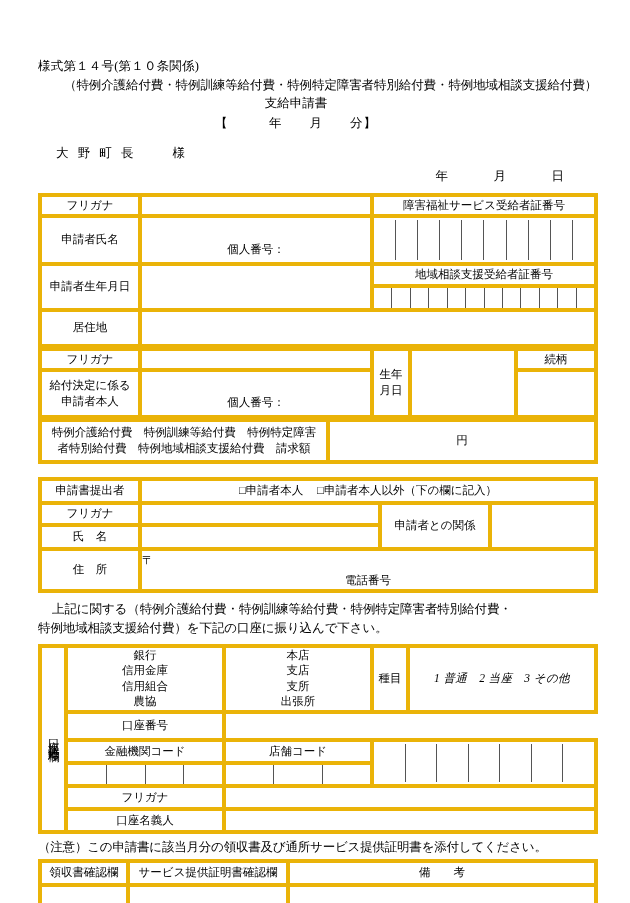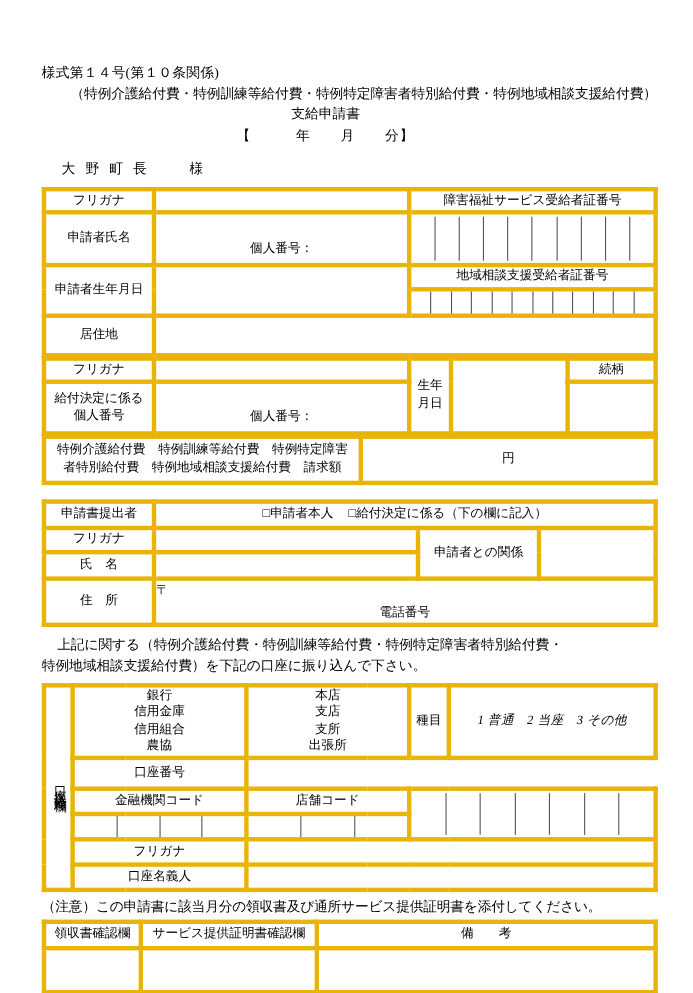--- a/index.html
+++ b/index.html
@@ -163,20 +163,21 @@
 
   <div class="form-no">様式第１４号(第１０条関係)</div>
   <div class="title-line2">（特例介護給付費・特例訓練等給付費・特例特定障害者特別給付費・特例地域相談支援給付費）</div>
   <div class="title-line3">支給申請書</div>
   <div class="title-line4">【　　　年　　月　　分】</div>
 
   <div class="addressee">
     <span>大 野 町 長</span><span class="sama">様</span>
   </div>
 
+  <div class="date-line">年　　　月　　　日</div>
 
 
   <table class="frm" id="tbl-applicant">
     <colgroup>
       <col style="width:100px">
       <col style="width:232px">
       <col style="width:224px">
     </colgroup>
     <tbody>
 
@@ -253,21 +254,21 @@
         <td rowspan="2" class="lbl">
           <span>生年</span><br>
           <span>月日</span>
         </td>
         <td rowspan="2"></td>
         <td style="height:17px" class="lbl">続柄</td>
       </tr>
       <tr>
         <td class="lbl" style="height:43px">
           <span>給付決定に係る</span><br>
-          <span>個人番号</span>
+          <span>申請者本人</span>
         </td>
         <td class="lft" style="vertical-align:bottom;padding-bottom:4px">
           <span>個人番号：</span>
         </td>
         <td></td>
       </tr>
     </tbody>
   </table>
 
   <table class="frm" style="margin-top:-1px">
@@ -294,21 +295,21 @@
       <col style="width:240px">
       <col style="width:110px">
       <col style="width:106px">
     </colgroup>
     <tbody>
       <tr>
         <td class="lbl" style="height:20px">申請書提出者</td>
         <td class="lft" colspan="3">
           <span>□申請者本人</span>
           <span style="display:inline-block;width:8px"></span>
-          <span>□給付決定に係る（下の欄に記入）</span>
+          <span>□申請者本人以外（下の欄に記入）</span>
         </td>
       </tr>
       <tr>
         <td class="lbl dotted-b" style="height:18px">フリガナ</td>
         <td class="dotted-b"></td>
         <td rowspan="2" class="lbl">申請者との関係</td>
         <td rowspan="2"></td>
       </tr>
       <tr>
         <td class="lbl" style="height:20px">氏　名</td>

